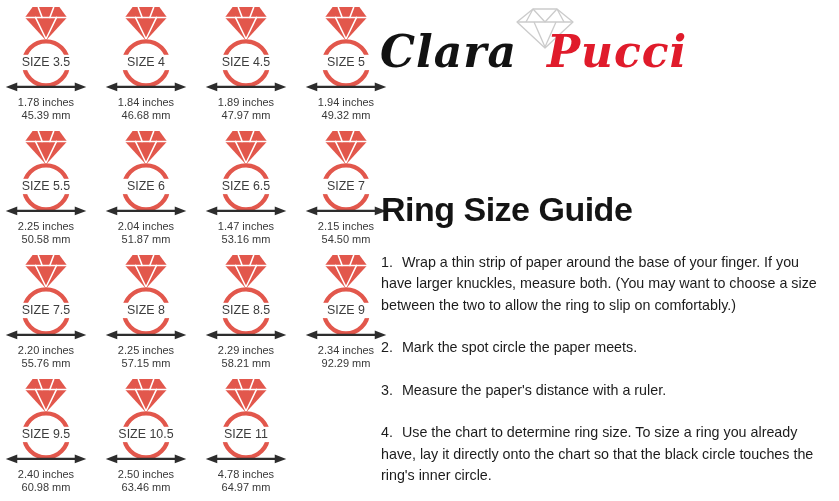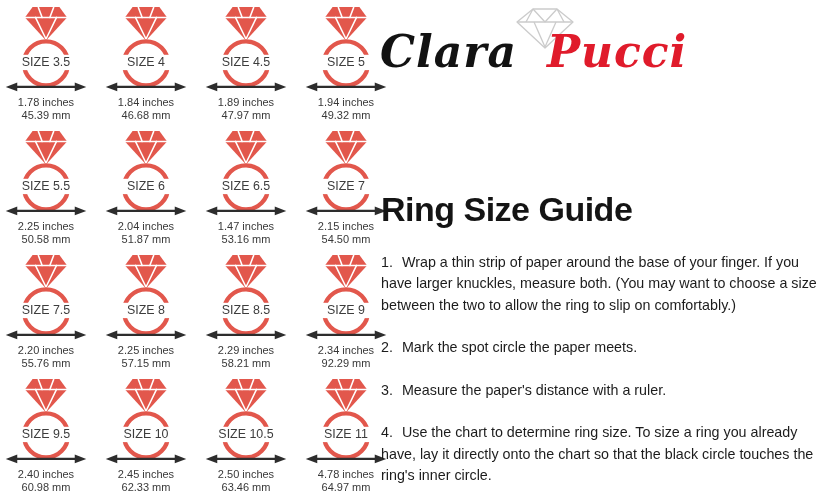--- a/index.html
+++ b/index.html
@@ -227,30 +227,20 @@
       <svg class="ring" viewBox="0 0 90 96">
           <use href="#ringShape"></use>
           <text x="45" y="65" text-anchor="middle" class="size-label">SIZE 9.5</text>
         </svg>
       <div class="meas">
           <div>2.40 inches</div>
           <div>60.98 mm</div>
         </div>
     </div>
 
-    <div class="ring-cell">
-      <svg class="ring" viewBox="0 0 90 96">
-          <use href="#ringShape"></use>
-          <text x="45" y="65" text-anchor="middle" class="size-label">SIZE 10</text>
-        </svg>
-      <div class="meas">
-          <div>2.45 inches</div>
-          <div>62.33 mm</div>
-        </div>
-    </div>
 
     <div class="ring-cell">
       <svg class="ring" viewBox="0 0 90 96">
           <use href="#ringShape"></use>
           <text x="45" y="65" text-anchor="middle" class="size-label">SIZE 10.5</text>
         </svg>
       <div class="meas">
           <div>2.50 inches</div>
           <div>63.46 mm</div>
         </div>

